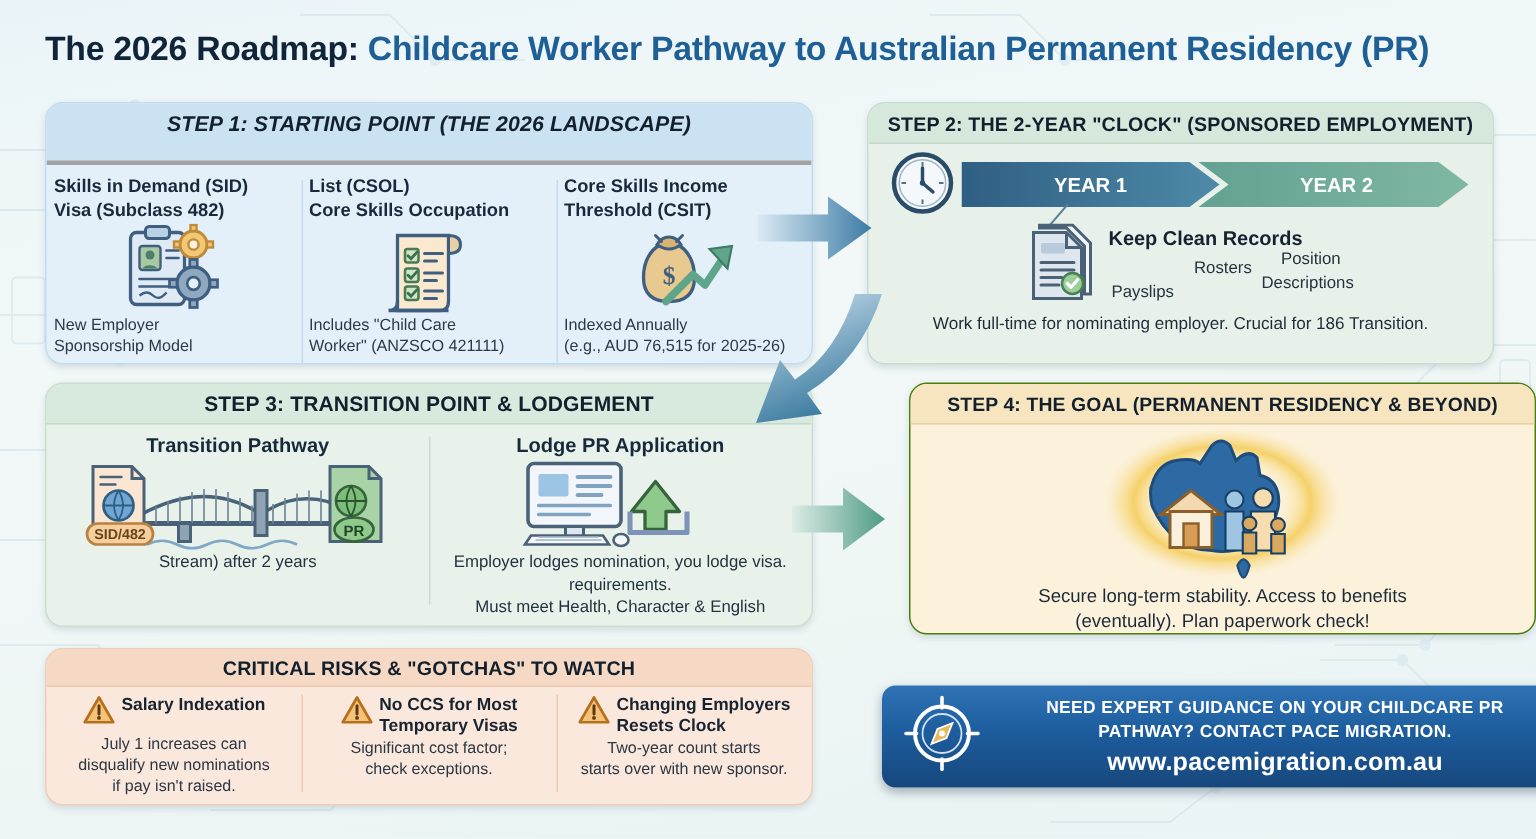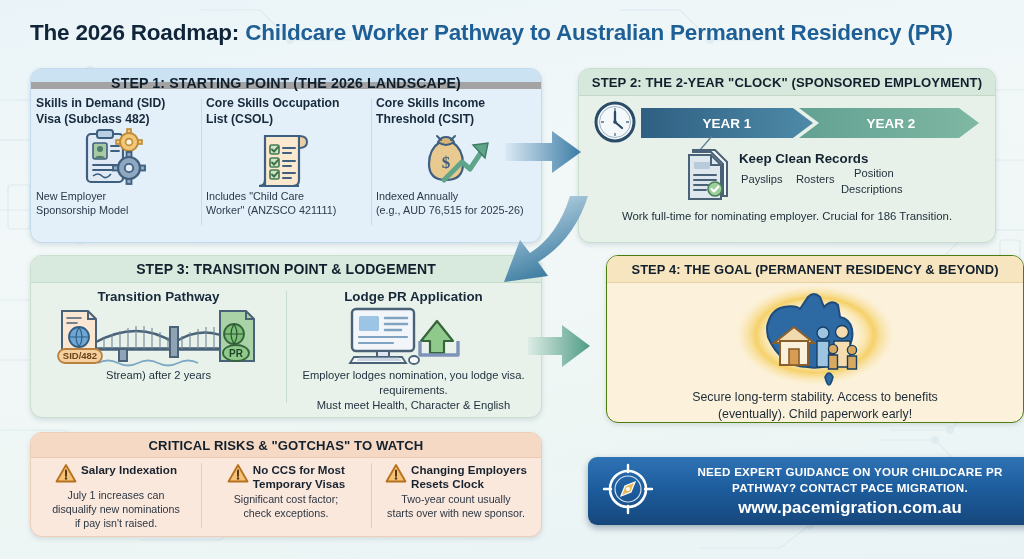--- a/index.html
+++ b/index.html
@@ -43,22 +43,22 @@
     font-weight: bold;
     color: #12202e;
     letter-spacing: .1px;
     white-space: nowrap;
   }
   .panel-body { position: relative; width: 100%; }
 
   
   #step1 { left: 30px; top: 68px; width: 512px; height: 175px;
            background: #e3f0fa; border: 1px solid #c3dced; }
-  #step1 .panel-head { background: #cbe2f2; height: 20px; line-height: 28px; font-size: 14.2px;
-                       border-bottom: 7px solid #a3a3a3; }
+  #step1 .panel-head { background: #cbe2f2; height: 41px; line-height: 28px; font-size: 14.2px;
+                       border-bottom: 3px solid #a3a3a3; font-style: italic; }
   .s1-cols { display: flex; height: 146px; }
   .s1-col { flex: 1; padding: 7px 5px 0; position: relative; }
   .s1-col + .s1-col::before {
     content: ""; position: absolute; left: 0; top: 10px; bottom: 10px; width: 1px;
     background: #c6dcec;
   }
   .s1-title { font-size: 12.2px; font-weight: bold; color: #17293b; line-height: 1.28; }
   .s1-ico { height: 62px; display: flex; align-items: center; justify-content: center; }
   .s1-sub { font-size: 10.8px; color: #2a3a4a; line-height: 1.3; }
 
@@ -217,22 +217,22 @@
           </svg>
         </div>
         <div class="s1-sub">
           <div>New Employer</div>
           <div>Sponsorship Model</div>
         </div>
       </div>
 
       <div class="s1-col">
         <div class="s1-title">
+          <div>List (CSOL)</div>
           <div>Core Skills Occupation</div>
-          <div>List (CSOL)</div>
         </div>
         <div class="s1-ico">
           <svg width="70" height="60" viewBox="0 0 70 60">
             <path d="M14 8h34v44q0 6-6 6H14z" fill="#fbe9cf" stroke="#3f5f80" stroke-width="2.2"></path>
             <path d="M48 8q8 0 8 6t-8 6V8z" fill="#e8cfa6" stroke="#3f5f80" stroke-width="2"></path>
             <path d="M14 52q0 6-6 6h40" fill="none" stroke="#3f5f80" stroke-width="2.2"></path>
             <g>
               <rect x="19" y="17" width="9" height="9" rx="1.6" fill="#cfe5c7" stroke="#4a7a55" stroke-width="1.7"></rect>
               <path d="M21 21.5l2 2 4-4.4" fill="none" stroke="#3c7049" stroke-width="1.9" stroke-linecap="round"></path>
               <rect x="19" y="30" width="9" height="9" rx="1.6" fill="#cfe5c7" stroke="#4a7a55" stroke-width="1.7"></rect>
@@ -325,21 +325,21 @@
             <path d="M26 6v10h10" fill="none" stroke="#4a6277" stroke-width="2"></path>
             <rect x="9" y="13" width="16" height="7" rx="1.2" fill="#b8cbdb"></rect>
             <g stroke="#4a6277" stroke-width="2" stroke-linecap="round">
               <path d="M9 26h22M9 31h22M9 36h14M9 41h12"></path>
             </g>
             <circle cx="30" cy="40" r="7" fill="#9bcf9c" stroke="#4a7f51" stroke-width="1.6"></circle>
             <path d="M26.5 40l2.5 2.5 4.5-5" fill="none" stroke="#ffffff" stroke-width="2.2" stroke-linecap="round" stroke-linejoin="round"></path>
           </svg>
         </div>
         <div class="s2-rec-title">Keep Clean Records</div>
-        <div class="s2-tag" style="left:162px;top:25px">Payslips</div>
+        <div class="s2-tag" style="left:162px;top:41px">Payslips</div>
         <div class="s2-tag" style="left:217px;top:25px">Rosters</div>
         <div class="s2-tag" style="left:275px;top:19px">Position</div>
         <div class="s2-tag" style="left:262px;top:35px">Descriptions</div>
       </div>
 
       <div class="s2-foot">Work full-time for nominating employer. Crucial for 186 Transition.</div>
     </div>
   </section>
 
   <section class="panel" id="step3">
@@ -452,21 +452,21 @@
             <path d="M104 58h16v26h-16z" fill="#f6dcae"></path>
             <circle cx="103" cy="66" r="4.6" fill="#d8a95f"></circle>
             <path d="M98.5 72h9v14h-9z" fill="#d8a95f"></path>
             <circle cx="122" cy="67" r="4.6" fill="#d8a95f"></circle>
             <path d="M117.5 73h9v13h-9z" fill="#d8a95f"></path>
           </g>
         </svg>
       </div>
       <div class="s4-sub">
         <div>Secure long-term stability. Access to benefits</div>
-        <div>(eventually). Child paperwork early!</div>
+        <div>(eventually). Plan paperwork check!</div>
       </div>
     </div>
   </section>
 
   <section class="panel" id="risks">
     <div class="panel-head">CRITICAL RISKS &amp; "GOTCHAS" TO WATCH</div>
     <div class="panel-body risk-cols">
 
       <div class="risk-col">
         <div class="risk-head">
@@ -516,21 +516,21 @@
               <path d="M11 7.5v5.5" stroke="#5a3a12" stroke-width="2" stroke-linecap="round"></path>
               <circle cx="11" cy="15.6" r="1.25" fill="#5a3a12"></circle>
             </svg>
           </span>
           <span class="risk-name">
             <span>Changing Employers</span><br>
             <span>Resets Clock</span>
           </span>
         </div>
         <div class="risk-sub">
-          <div>Two-year count usually</div>
+          <div>Two-year count starts</div>
           <div>starts over with new sponsor.</div>
         </div>
       </div>
 
     </div>
   </section>
 
   <a id="cta" href="#" style="text-decoration:none">
     <span style="flex:0 0 auto">
       <svg width="52" height="52" viewBox="0 0 52 52">

